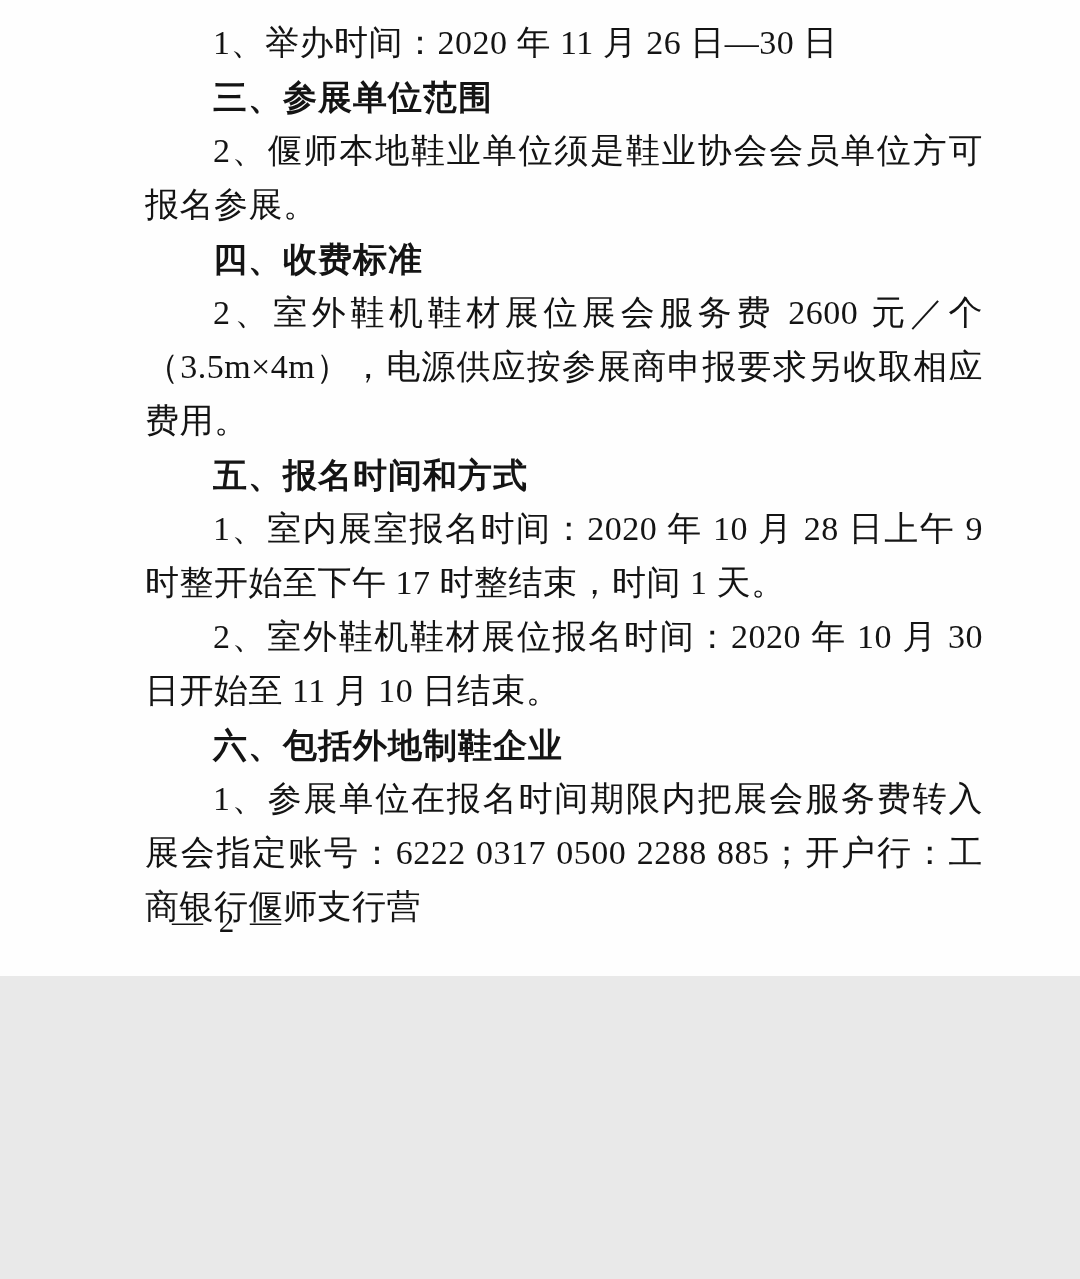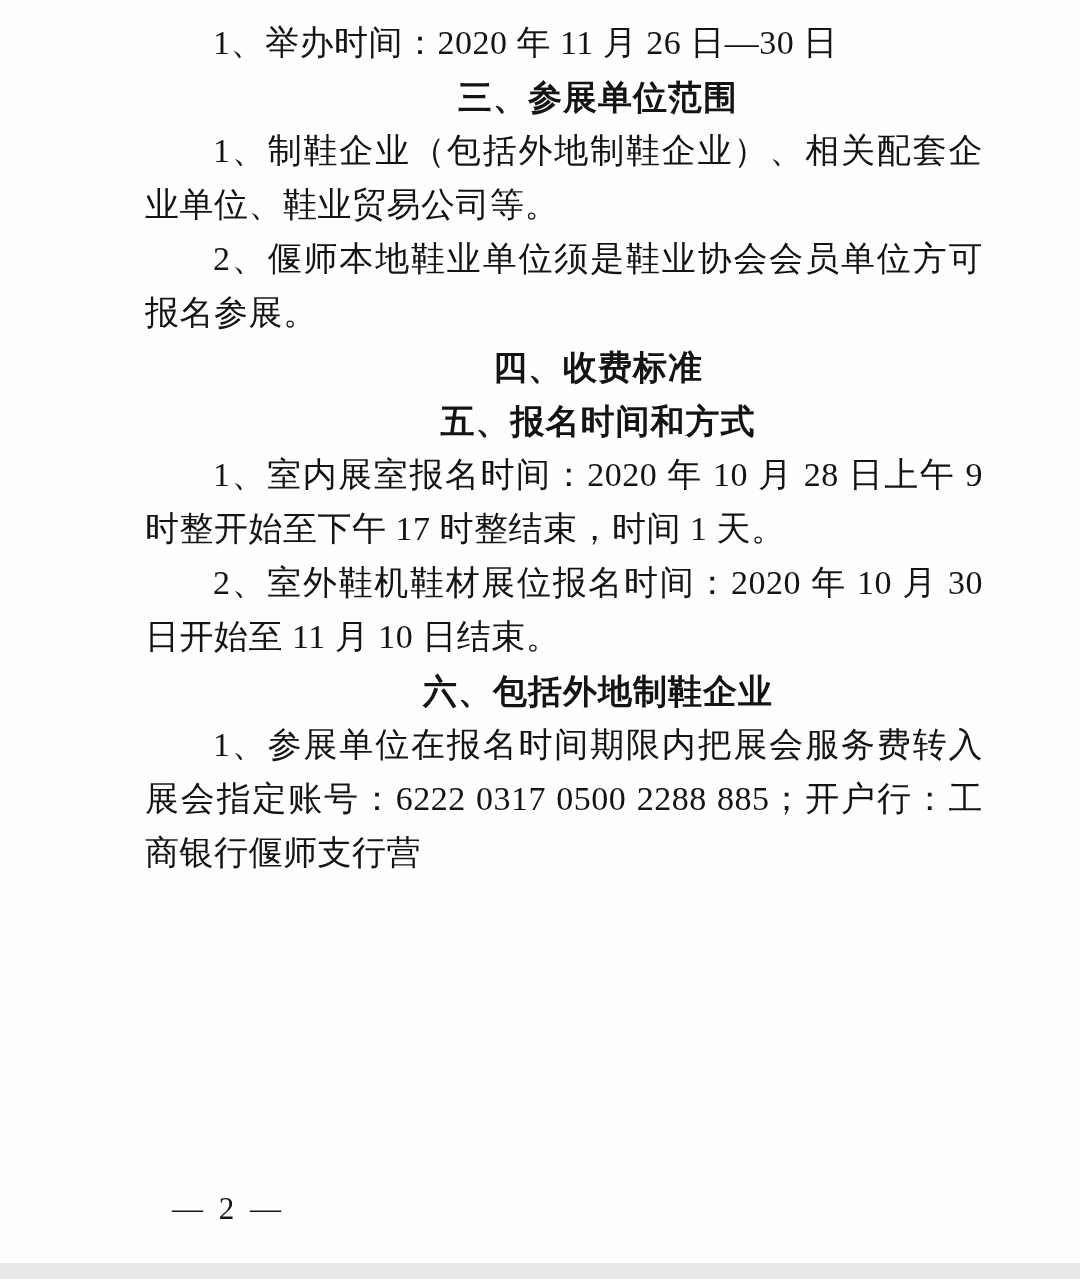--- a/index.html
+++ b/index.html
@@ -1,19 +1,19 @@
 <!DOCTYPE html>
 <html><head>
 <meta charset="utf-8">
 <style>
   html, body { margin: 0; padding: 0; background: #e9e9e9; }
   .page {
     position: relative;
     width: 1080px;
-    height: 1263px;
+    height: 976px;
     margin: 0 auto;
     background: #fefefe;
     overflow: hidden;
     box-sizing: border-box;
   }
   .content {
     position: absolute;
     top: 16px;
     left: 145px;
     width: 838px;
@@ -26,43 +26,43 @@
     line-height: 54px;
     color: #141414;
     text-align: justify;
     text-justify: inter-character;
     text-indent: 2em;
     letter-spacing: 0.5px;
   }
   .para.heading {
     font-family: "DejaVu Sans", "Liberation Sans", sans-serif;
     font-weight: bold;
-    text-align: center;
+    text-align: left;
     letter-spacing: 1px;
   }
   .footer {
     position: absolute;
     left: 172px;
     bottom: 36px;
     font-family: "Liberation Serif", "DejaVu Serif", serif;
     font-size: 31px;
     color: #141414;
     letter-spacing: 4px;
   }
 </style>
 </head>
 <body>
 
 <div class="page">
   <div class="content">
     <p class="para">1、举办时间：2020 年 11 月 26 日—30 日</p>
     <p class="para heading">三、参展单位范围</p>
-    <p class="para">1、制鞋企业（包括外地制鞋企业）、相关配套企业单位、鞋业贸易公司等。</p>
     <p class="para">2、偃师本地鞋业单位须是鞋业协会会员单位方可报名参展。</p>
     <p class="para heading">四、收费标准</p>
+    <p class="para">2、室外鞋机鞋材展位展会服务费 2600 元／个（3.5m×4m），电源供应按参展商申报要求另收取相应费用。</p>
     <p class="para heading">五、报名时间和方式</p>
     <p class="para">1、室内展室报名时间：2020 年 10 月 28 日上午 9 时整开始至下午 17 时整结束，时间 1 天。</p>
     <p class="para">2、室外鞋机鞋材展位报名时间：2020 年 10 月 30 日开始至 11 月 10 日结束。</p>
     <p class="para heading">六、包括外地制鞋企业</p>
     <p class="para">1、参展单位在报名时间期限内把展会服务费转入展会指定账号：6222 0317 0500 2288 885；开户行：工商银行偃师支行营</p>
   </div>
   <div class="footer">— 2 —</div>
 </div>
 
 </body></html>

